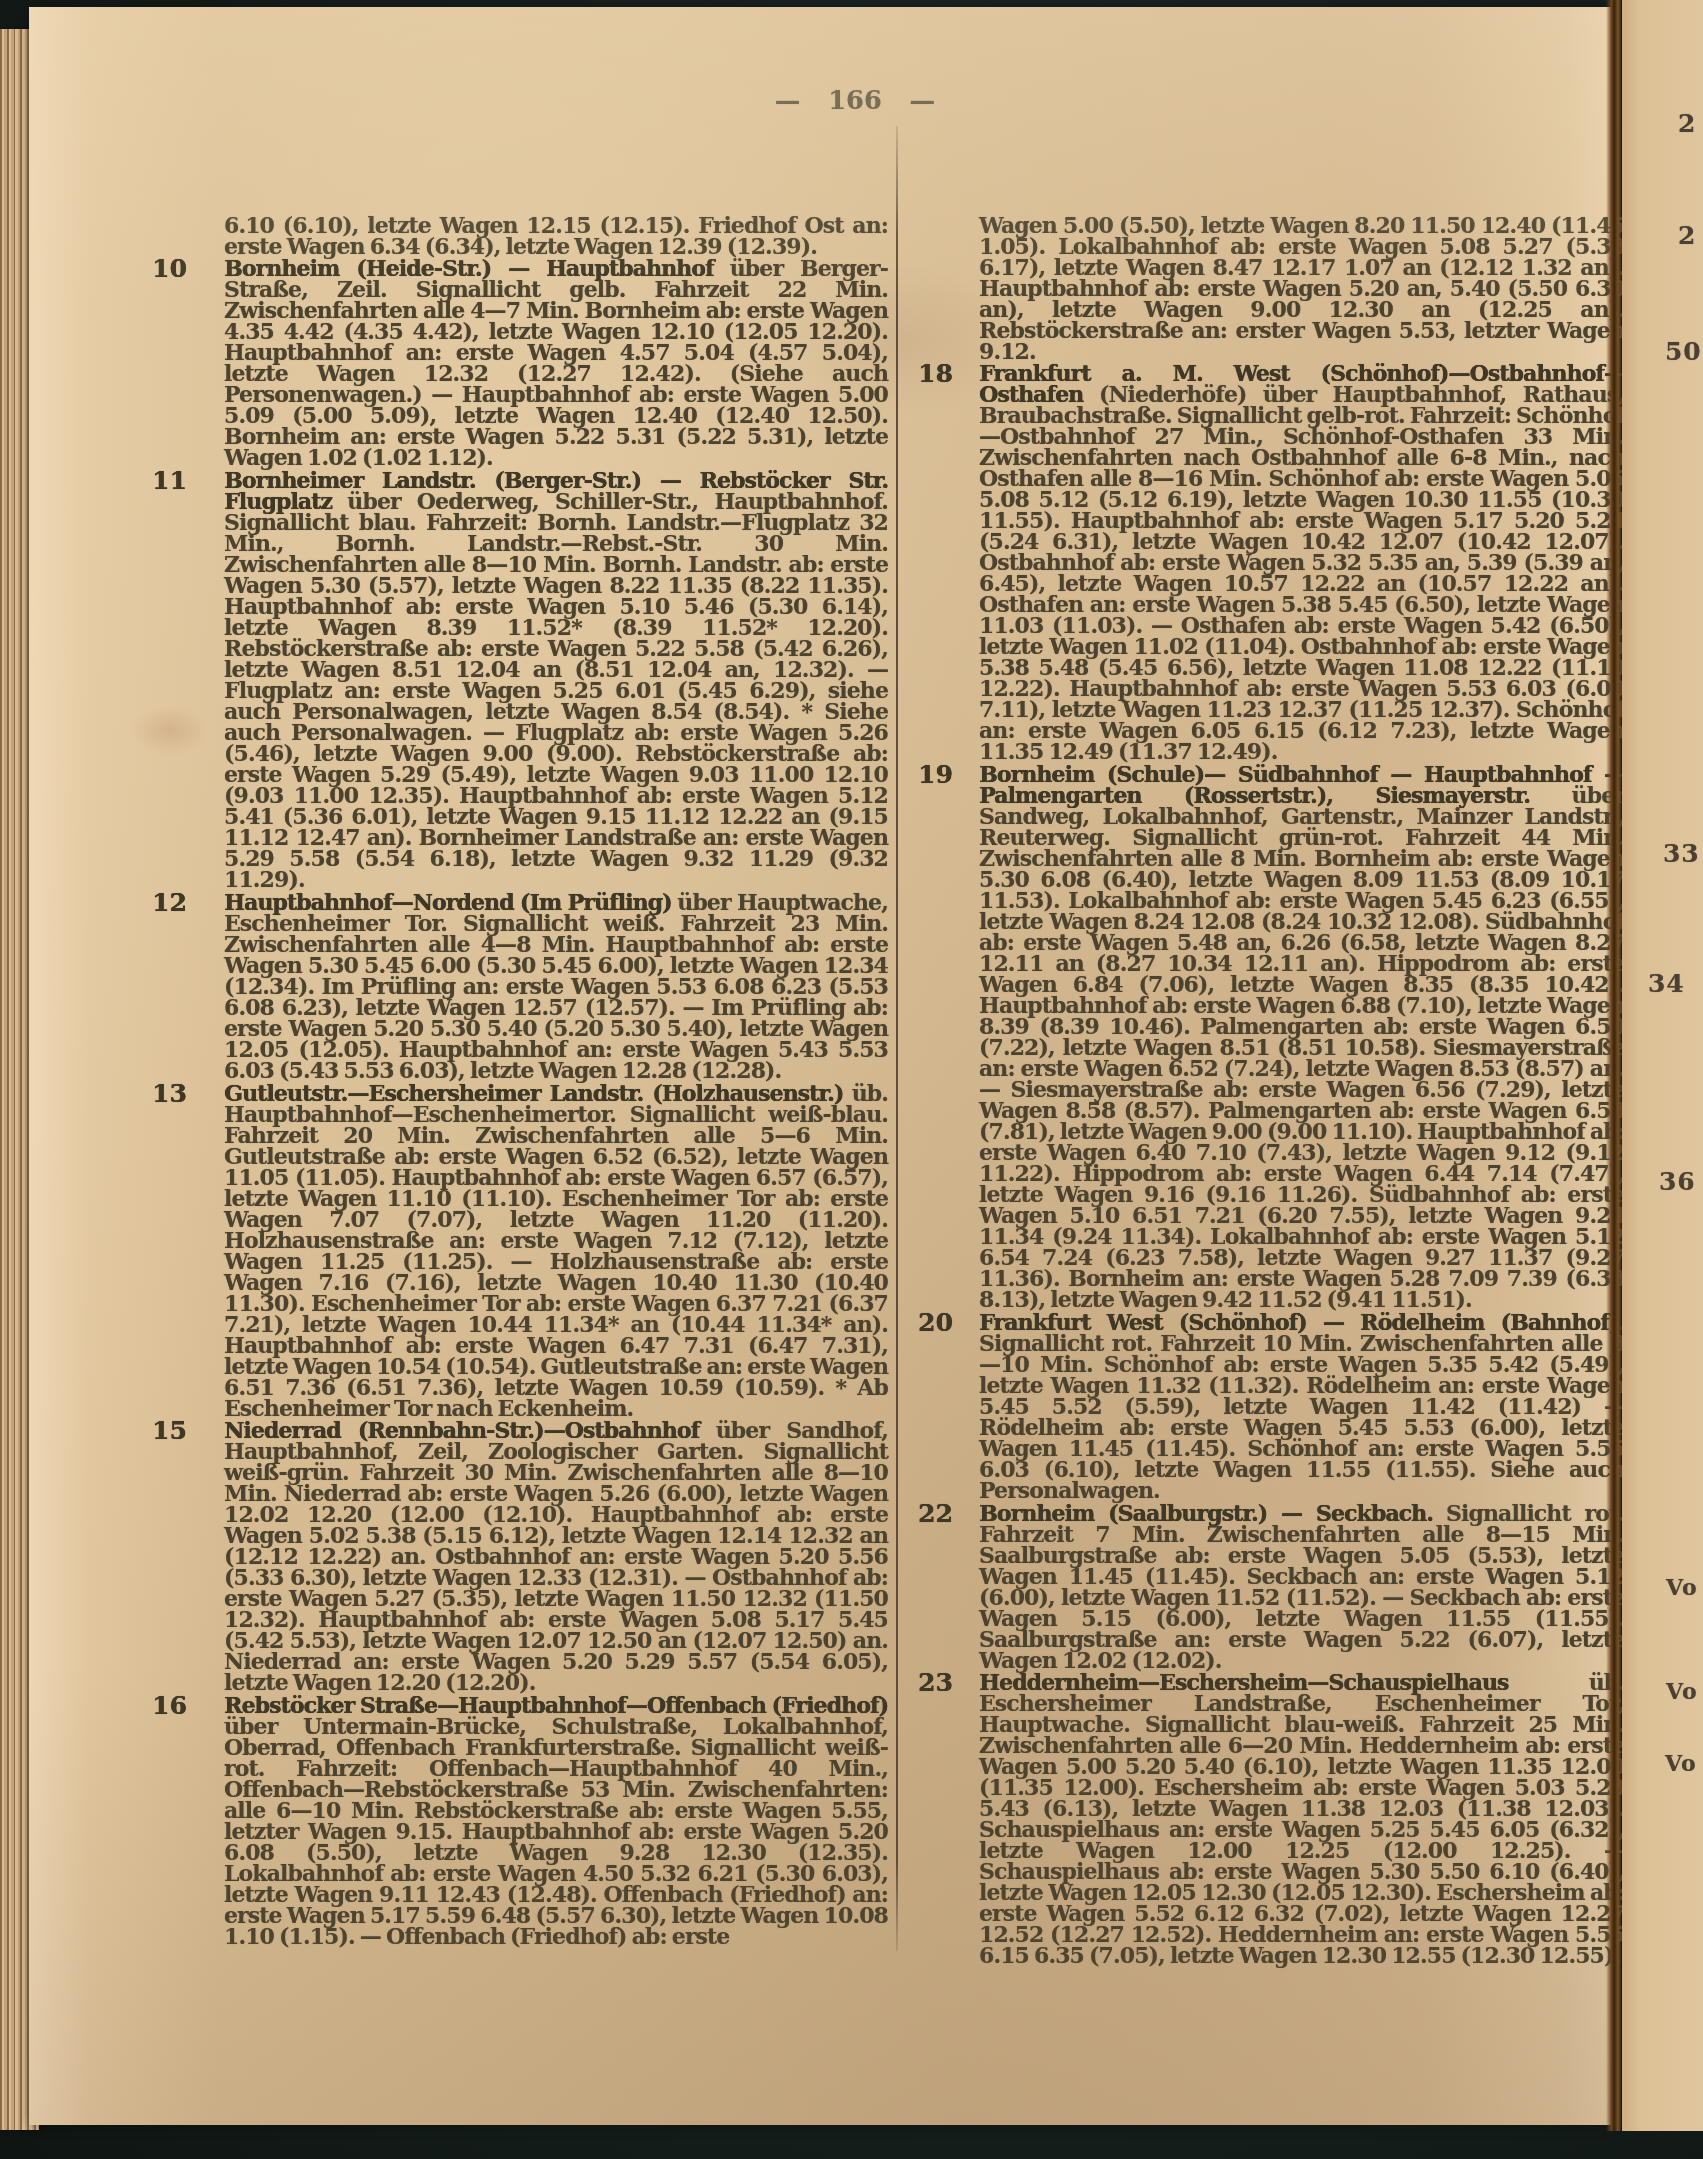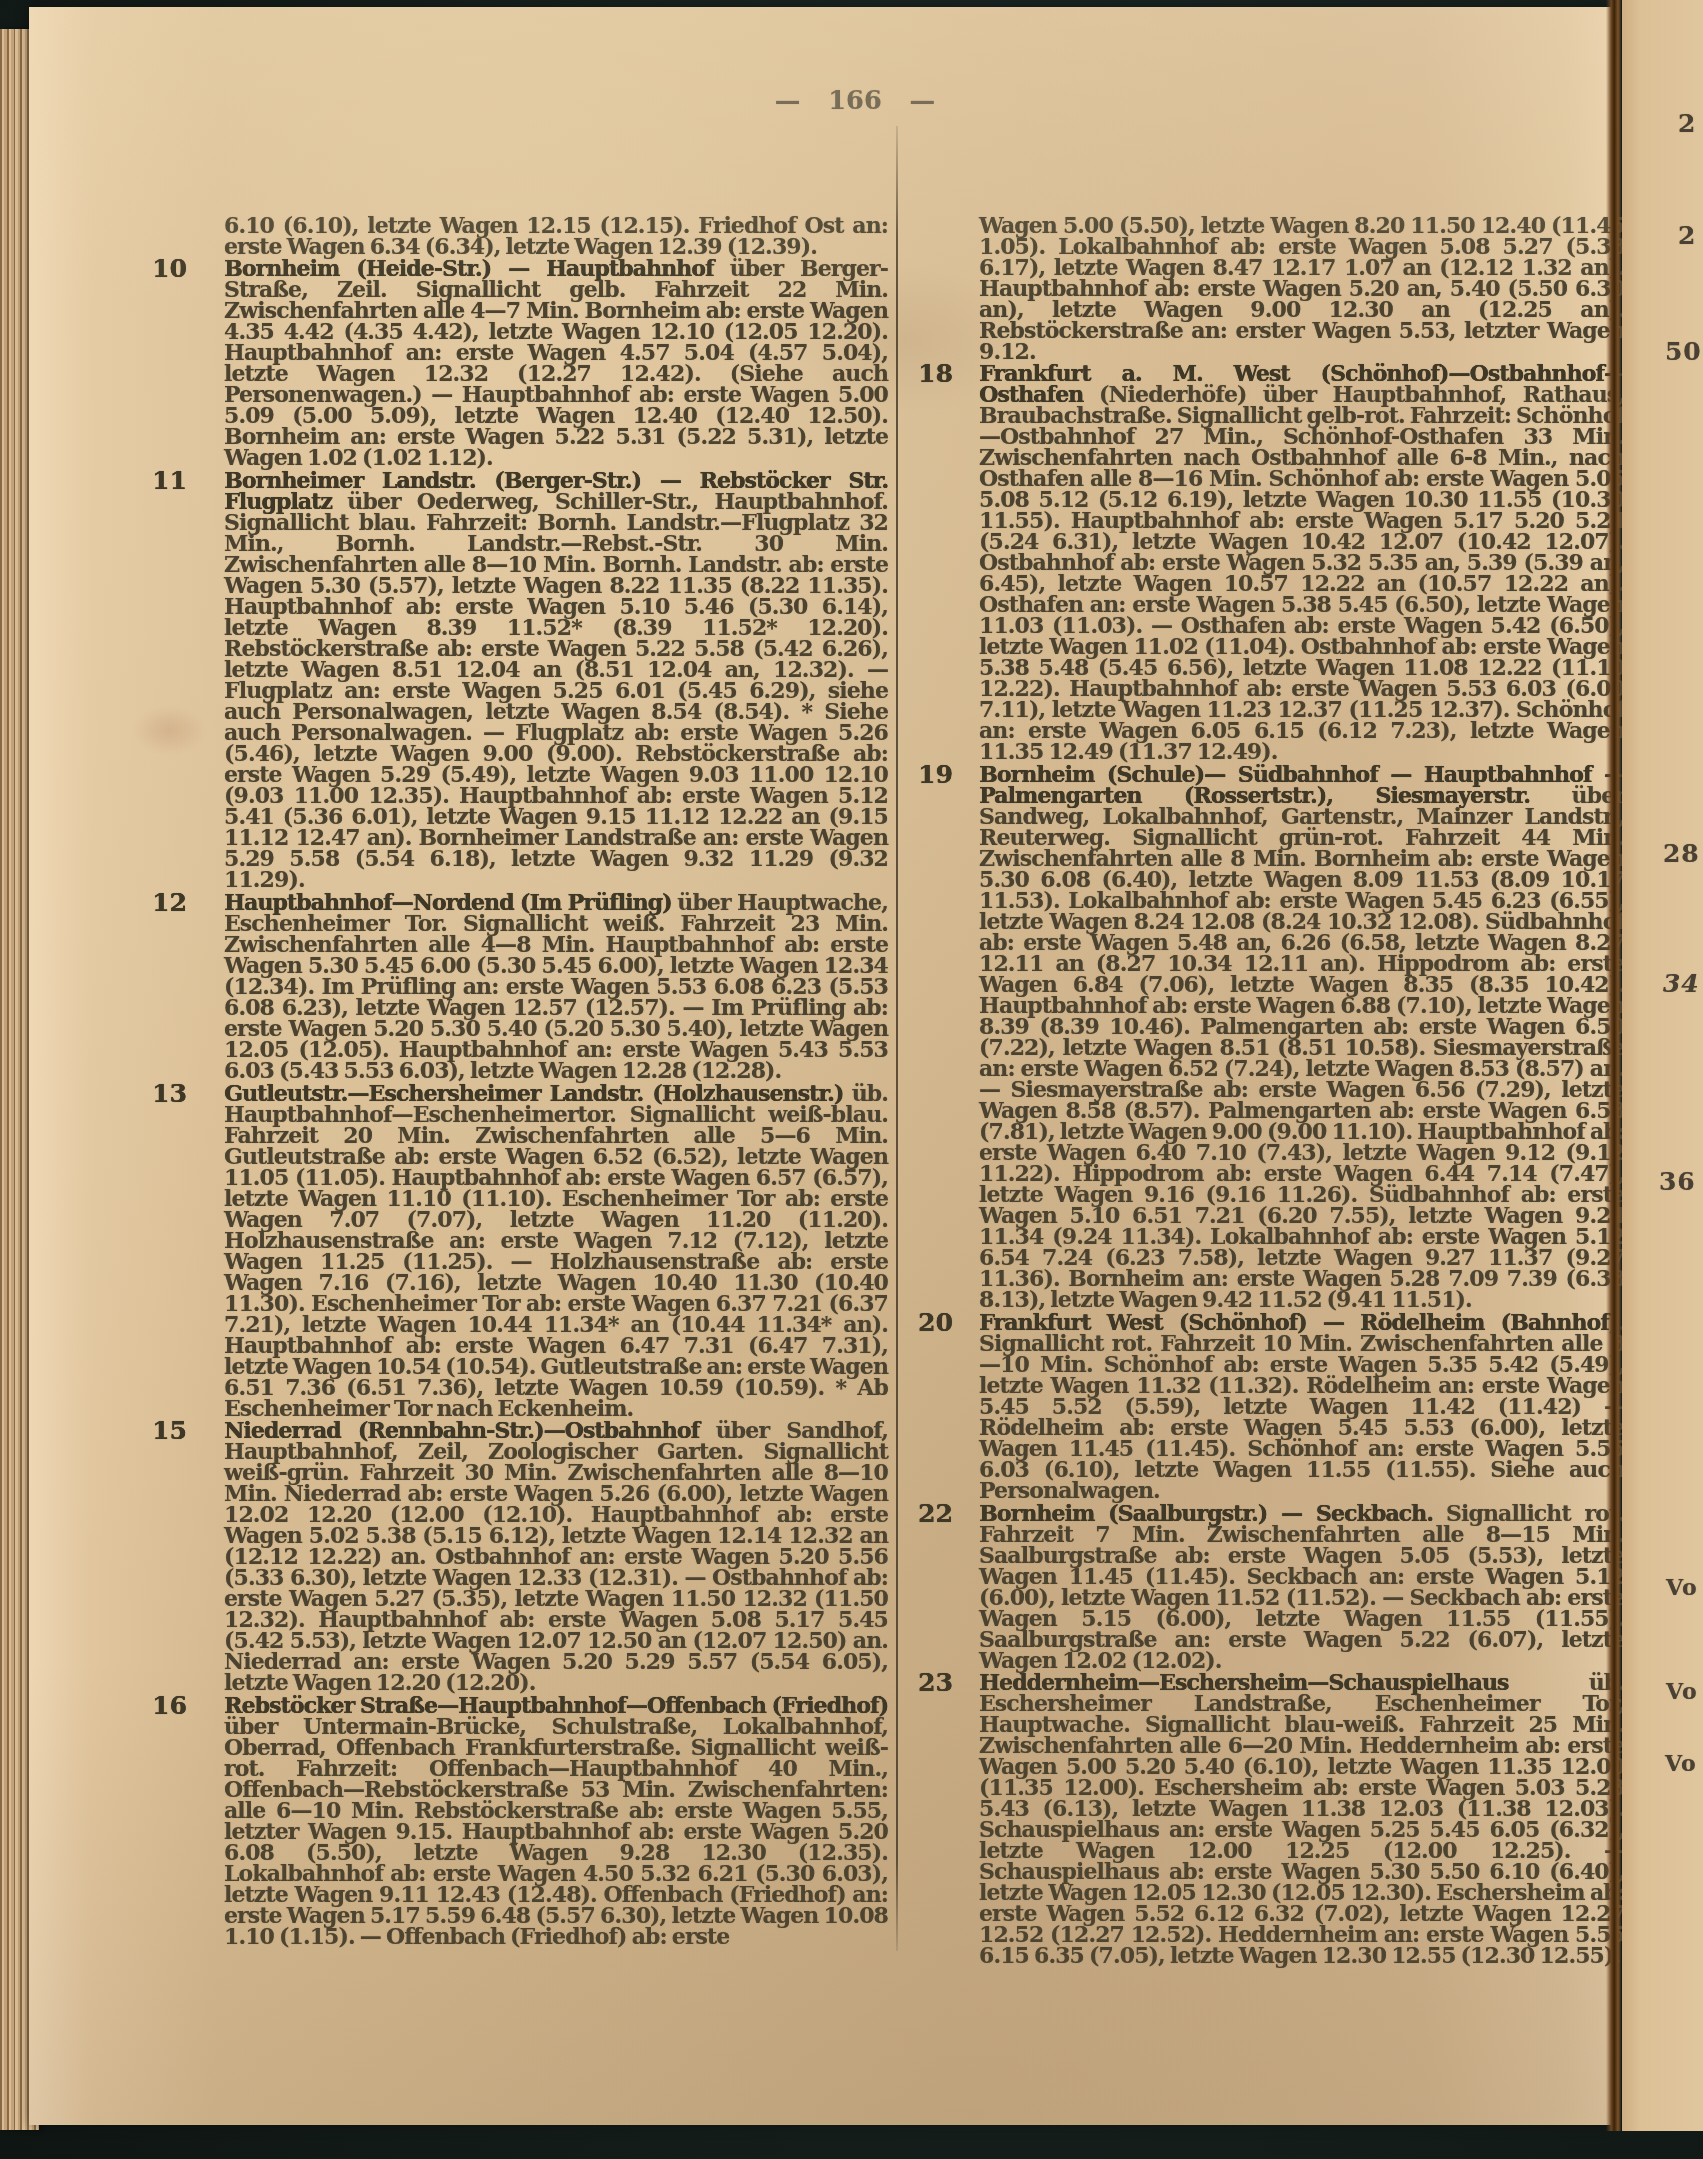--- a/index.html
+++ b/index.html
@@ -136,22 +136,22 @@
       </div>
     </div>
   </div>
 
   <div class="gutter-crease"></div>
 
   <div class="facing-page">
     <span class="margin-note" style="left:56px;top:109px;">2</span>
     <span class="margin-note" style="left:56px;top:221px;">2</span>
     <span class="margin-note" style="left:43px;top:337px;">50</span>
-    <span class="margin-note" style="left:41px;top:839px;">28</span>
-    <span class="margin-note" style="left:41px;top:969px;font-style:italic;">34</span>
+    <span class="margin-note" style="left:41px;top:839px;">33</span>
+    <span class="margin-note" style="left:26px;top:969px;">34</span>
     <span class="margin-note" style="left:37px;top:1167px;">36</span>
     <span class="margin-note" style="left:44px;top:1574px;font-size:22px;">Vo</span>
     <span class="margin-note" style="left:44px;top:1678px;font-size:22px;">Vo</span>
     <span class="margin-note" style="left:43px;top:1750px;font-size:22px;">Vo</span>
   </div>
 
 </div>
 
 
 </body></html>

